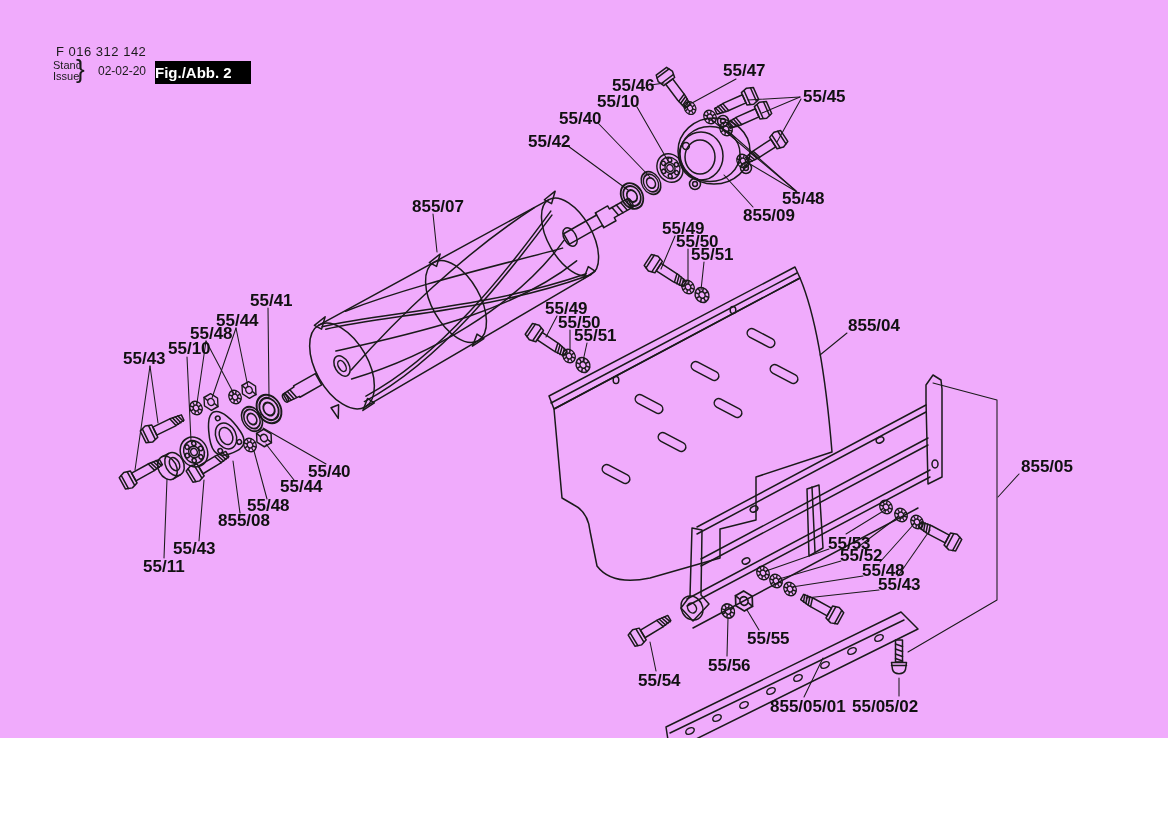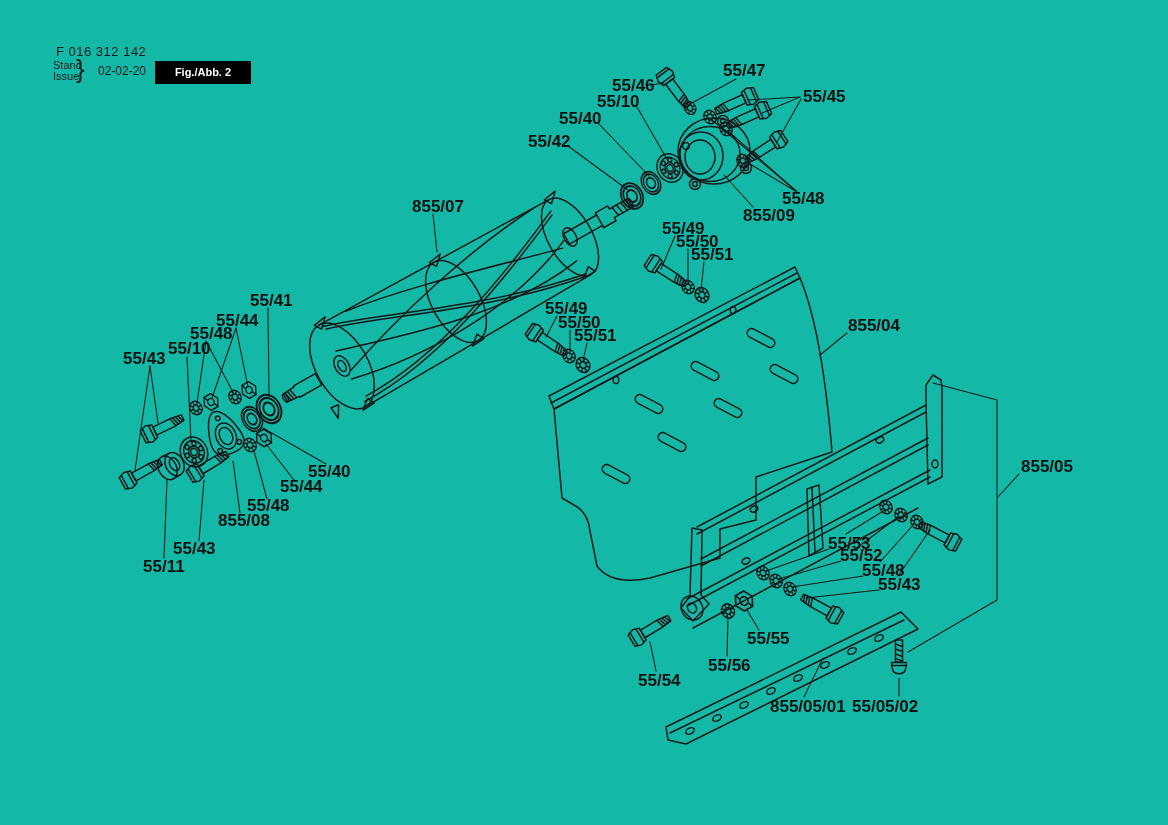--- a/index.html
+++ b/index.html
@@ -1,23 +1,23 @@
 <!DOCTYPE html>
 <html><head>
 <meta charset="utf-8">
 <style>
   html,body{margin:0;padding:0;background:#fff;}
-  #page{position:relative;width:1168px;height:825px;background:#14b8a6;overflow:hidden;
+  #page{position:relative;width:1168px;height:738px;background:#f0abfc;overflow:hidden;
         font-family:"Liberation Sans", sans-serif;color:#1a1a1a;}
   .hdr-part{position:absolute;left:56px;top:44px;font-size:13px;letter-spacing:.5px;}
   .hdr-stand{position:absolute;left:53px;top:60px;font-size:11px;line-height:11px;}
   .hdr-brace{position:absolute;left:76px;top:54px;font-size:26px;font-weight:400;}
   .hdr-date{position:absolute;left:98px;top:64px;font-size:12px;}
   .fig-box{position:absolute;left:155px;top:61px;width:96px;height:23px;background:#000;
-           color:#fff;font-size:11px;font-weight:bold;text-align:center;line-height:23px;}
+           color:#fff;font-size:15px;font-weight:bold;line-height:23px;}
   .footer{position:absolute;left:52px;top:714px;font-size:12px;line-height:15.5px;color:#222;}
   svg{position:absolute;left:0;top:0;}
   svg *{stroke:#1a1a1a;stroke-width:1.5;fill:none;stroke-linecap:round;stroke-linejoin:round;}
   svg .thin *, svg .thin{stroke-width:1.05;}
   svg text{stroke:none;fill:#111;font-family:"Liberation Sans",sans-serif;
            font-weight:bold;font-size:17px;}
 </style>
 </head>
 <body>
 

